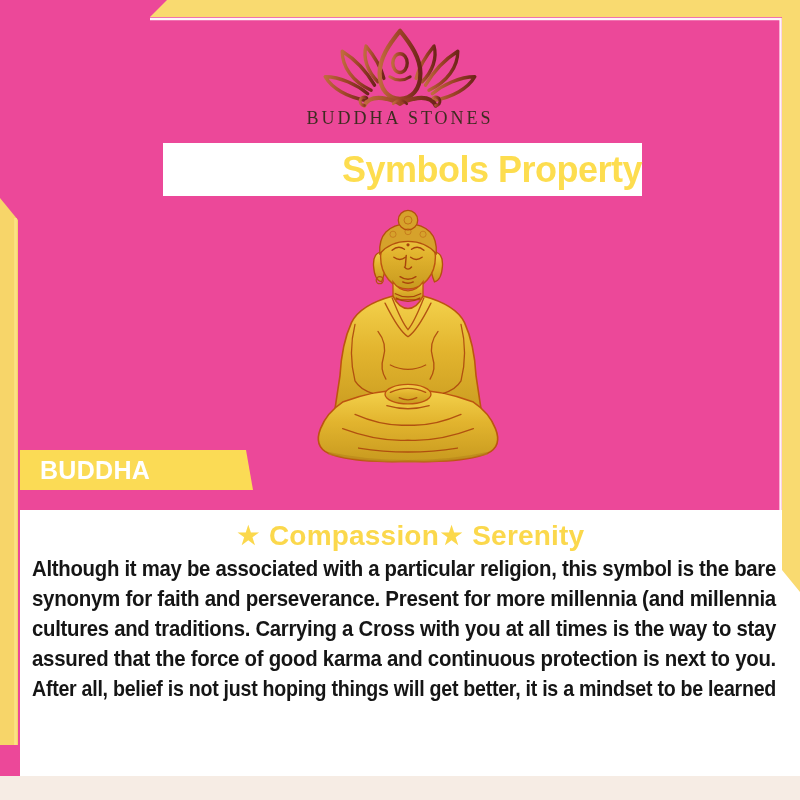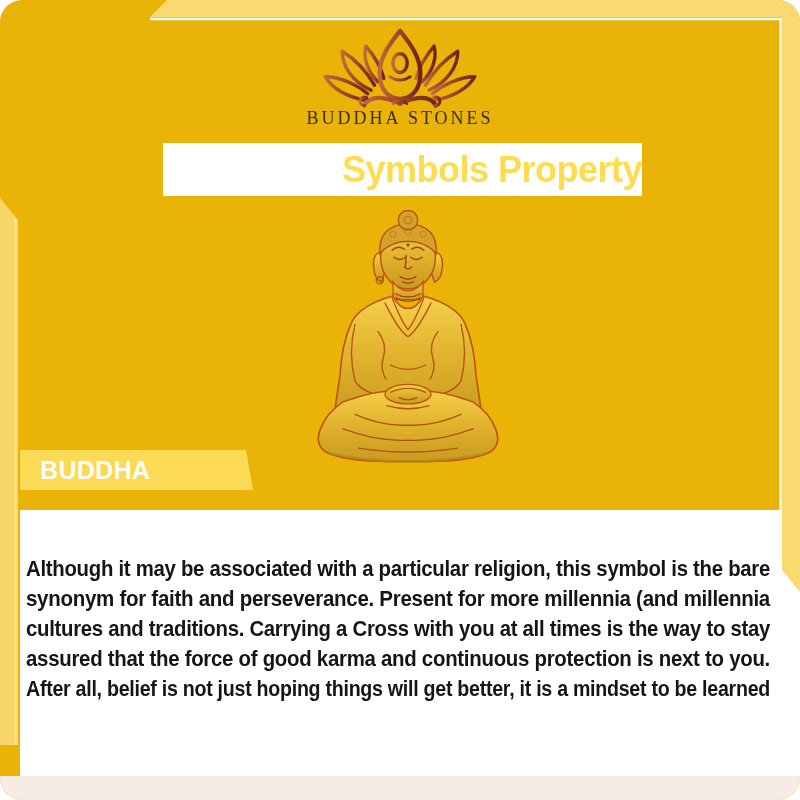--- a/index.html
+++ b/index.html
@@ -1,20 +1,19 @@
 <!DOCTYPE html>
 <html><head>
 <meta charset="utf-8">
 <style>
   html,body{margin:0;padding:0;}
   .page{
     position:relative;width:800px;height:800px;overflow:hidden;
-    background:#eab308;
+    background:#ec4899;
     font-family:"Liberation Sans","DejaVu Sans",sans-serif;
-    border-radius:22px;
   }
   
   .ribbons{position:absolute;left:0;top:0;width:800px;height:800px;z-index:5;pointer-events:none;}
   
   .brand-logo{position:absolute;left:315px;top:24px;width:170px;height:85px;z-index:2;}
   .brand-name{
     position:absolute;left:0;top:108px;width:800px;text-align:center;z-index:2;
     font-family:"Liberation Serif","DejaVu Serif",serif;
     font-size:18px;letter-spacing:3px;color:#3E2C20;font-weight:400;
   }
@@ -35,21 +34,21 @@
   .symbol-ribbon-label{
     display:block;padding-left:20px;line-height:40px;
     font-size:25px;font-weight:700;color:#FFFFFF;letter-spacing:0.3px;
   }
   
   .content-panel{position:absolute;left:20px;top:510px;width:780px;height:266px;background:#FFFFFF;z-index:2;}
   .properties-line{
     position:absolute;left:0;top:9px;width:100%;text-align:center;
     font-size:28px;font-weight:700;color:#FBD84C;letter-spacing:0.2px;
   }
-  .description{position:absolute;left:6px;top:44px;width:744px;}
+  .description{position:absolute;left:12px;top:44px;width:744px;}
   .para-line{
     display:block;width:max-content;white-space:nowrap;transform-origin:left center;
     font-size:22px;font-weight:700;color:#151515;letter-spacing:-0.3px;line-height:30px;
   }
   .bottom-strip{position:absolute;left:0;top:776px;width:800px;height:24px;background:#F6ECE4;z-index:1;}
 </style>
 </head>
 <body>
 
 <div class="page">
@@ -164,20 +163,21 @@
       <path d="M96,226 Q120,233 144,226"></path>
     </g>
     <path d="M30,280 Q70,289 120,289 Q170,289 210,280" fill="none" stroke="#B8831A" stroke-width="3" opacity="0.6"></path>
   </svg>
 
   <div class="symbol-ribbon">
     <span class="symbol-ribbon-label">BUDDHA SYMBOL</span>
   </div>
 
   <div class="content-panel">
+    <div class="properties-line">★ Compassion★ Serenity</div>
     <div class="description">
         <div class="para-line" style="transform: scaleX(0.924744);">Although it may be associated with a particular religion, this symbol is the bare</div>
         <div class="para-line" style="transform: scaleX(0.931783);">synonym for faith and perseverance. Present for more millennia (and millennia</div>
         <div class="para-line" style="transform: scaleX(0.923632);">cultures and traditions. Carrying a Cross with you at all times is the way to stay</div>
         <div class="para-line" style="transform: scaleX(0.928042);">assured that the force of good karma and continuous protection is next to you.</div>
         <div class="para-line" style="transform: scaleX(0.891251);">After all, belief is not just hoping things will get better, it is a mindset to be learned</div>
       </div>
   </div>
 
   <div class="bottom-strip"></div>

